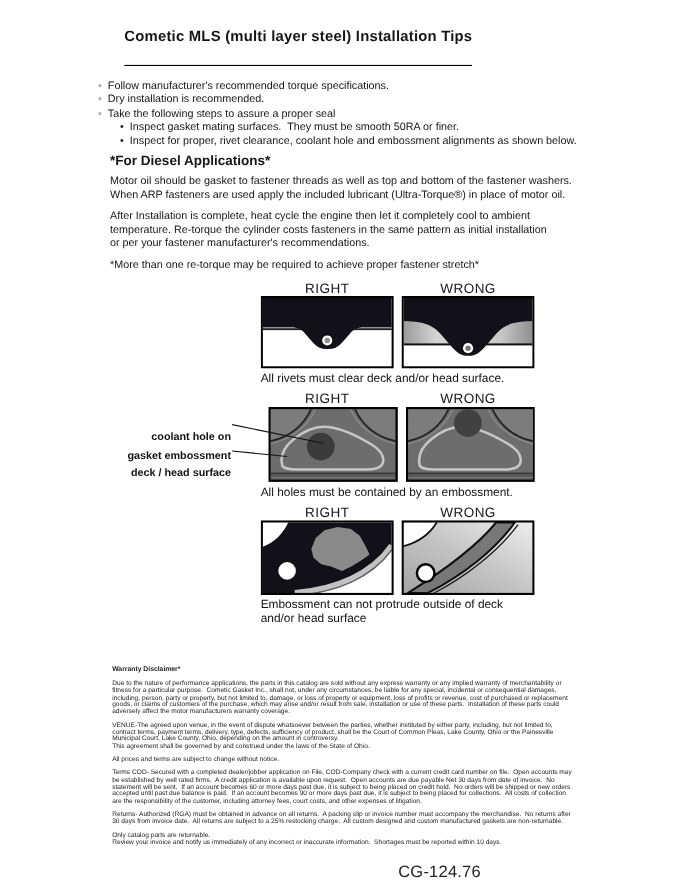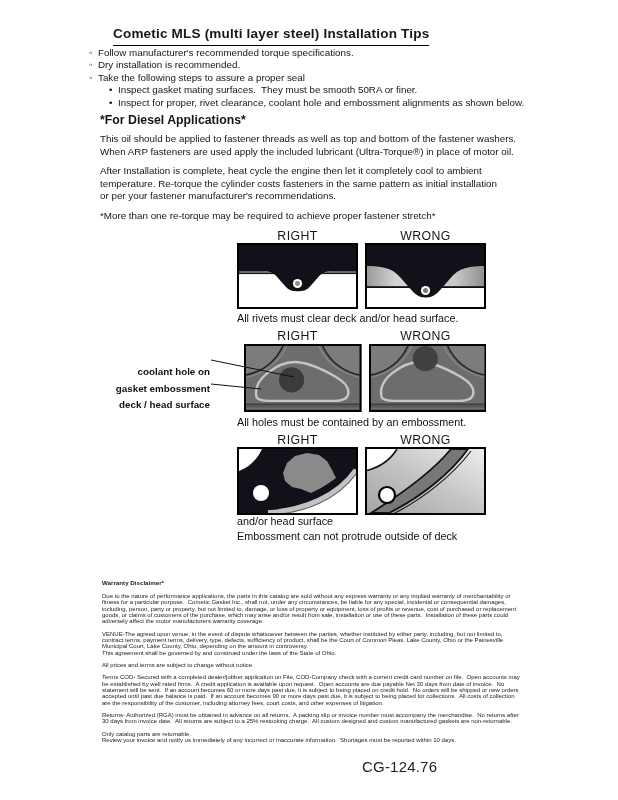--- a/index.html
+++ b/index.html
@@ -3,23 +3,23 @@
 <meta charset="utf-8">
 <style>
   html,body { margin:0; padding:0; background:#ffffff; }
   .page {
     position:relative; width:618px; height:800px; overflow:hidden;
     background:#ffffff; color:#161616;
     font-family:"Liberation Sans", sans-serif;
   }
   .content { padding:24px 60px 0 100px; }
   .title {
-    display:inline-block; margin-left:13px; margin-bottom:1px;
+    display:inline-block; margin-left:13px; margin-bottom:13px;
     font-size:13.5px; font-weight:bold; letter-spacing:0.2px;
-    border-bottom:1.6px solid #000; padding-bottom:4px; white-space:pre;
+    border-bottom:1.6px solid #000; padding-bottom:19px; white-space:pre;
   }
   .bullets { margin-left:-11px; font-size:9.8px; line-height:12.4px; }
   .b-row { display:flex; white-space:pre; }
   .b-row .mk { width:9px; flex:0 0 9px; }
   .b-row.sub { margin-left:20px; }
   .diesel-heading { font-size:12.3px; font-weight:bold; margin:4px 0 6px 0; white-space:pre; }
   .para { margin:0 0 7px 0; }
   .line { white-space:pre; font-size:9.8px; line-height:12.6px; }
   .diagrams { margin-left:137px; width:300px; margin-top:1px; }
   .diag-headers { display:flex; width:249px; }
@@ -71,21 +71,21 @@
       </div>
       <div class="b-row sub">
         <span class="mk">•</span>
         <span>Inspect for proper, rivet clearance, coolant hole and embossment alignments as shown below.</span>
       </div>
     </div>
 
     <div class="diesel-heading">*For Diesel Applications*</div>
 
     <div class="para">
-      <div class="line">This oil should be applied to fastener threads as well as top and bottom of the fastener washers.</div>
+      <div class="line">Motor oil should be gasket to fastener threads as well as top and bottom of the fastener washers.</div>
       <div class="line">When ARP fasteners are used apply the included lubricant (Ultra-Torque®) in place of motor oil.</div>
     </div>
     <div class="para">
       <div class="line">After Installation is complete, heat cycle the engine then let it completely cool to ambient</div>
       <div class="line">temperature. Re-torque the cylinder costs fasteners in the same pattern as initial installation</div>
       <div class="line">or per your fastener manufacturer's recommendations.</div>
     </div>
     <div class="para">
       <div class="line">*More than one re-torque may be required to achieve proper fastener stretch*</div>
     </div>
@@ -209,22 +209,22 @@
             </defs>
             <rect width="121" height="68" fill="url(#g3)"></rect>
             <path d="M2,2 H32 C26,12 15,20 2,23.5 Z" fill="#ffffff"></path>
             <path d="M32,2 C26,12 15,20 2,23.5" stroke="#111111" stroke-width="1.6" fill="none"></path>
             <path d="M106,4 C88,28 58,52 28,67" stroke="#1a1a1a" stroke-width="1.2" fill="none"></path>
             <path d="M86,2 H103 C86,26 56,50 24,66 H6 C38,46 68,24 86,2 Z" fill="#787878" stroke="#111111" stroke-width="1.8"></path>
             <circle cx="22" cy="48" r="8" fill="#ffffff" stroke="#000000" stroke-width="2.2"></circle>
             <rect x="1" y="1" width="119" height="66" fill="none" stroke="#000000" stroke-width="2"></rect>
           </svg>
         </div>
+        <div class="diag-caption">Embossment can not protrude outside of deck</div>
         <div class="diag-caption" style="margin-top:0;">and/or head surface</div>
-        <div class="diag-caption">Embossment can not protrude outside of deck</div>
       </div>
     </div>
 
     
     <div class="disclaimer">
       <div class="d-heading">Warranty Disclaimer*</div>
       <div class="dpara">
         <div class="dline">Due to the nature of performance applications, the parts in this catalog are sold without any express warranty or any implied warranty of merchantability or</div>
         <div class="dline">fitness for a particular purpose.  Cometic Gasket Inc., shall not, under any circumstances, be liable for any special, incidental or consequential damages,</div>
         <div class="dline">including, person, party or property, but not limited to, damage, or loss of property or equipment, loss of profits or revenue, cost of purchased or replacement</div>

